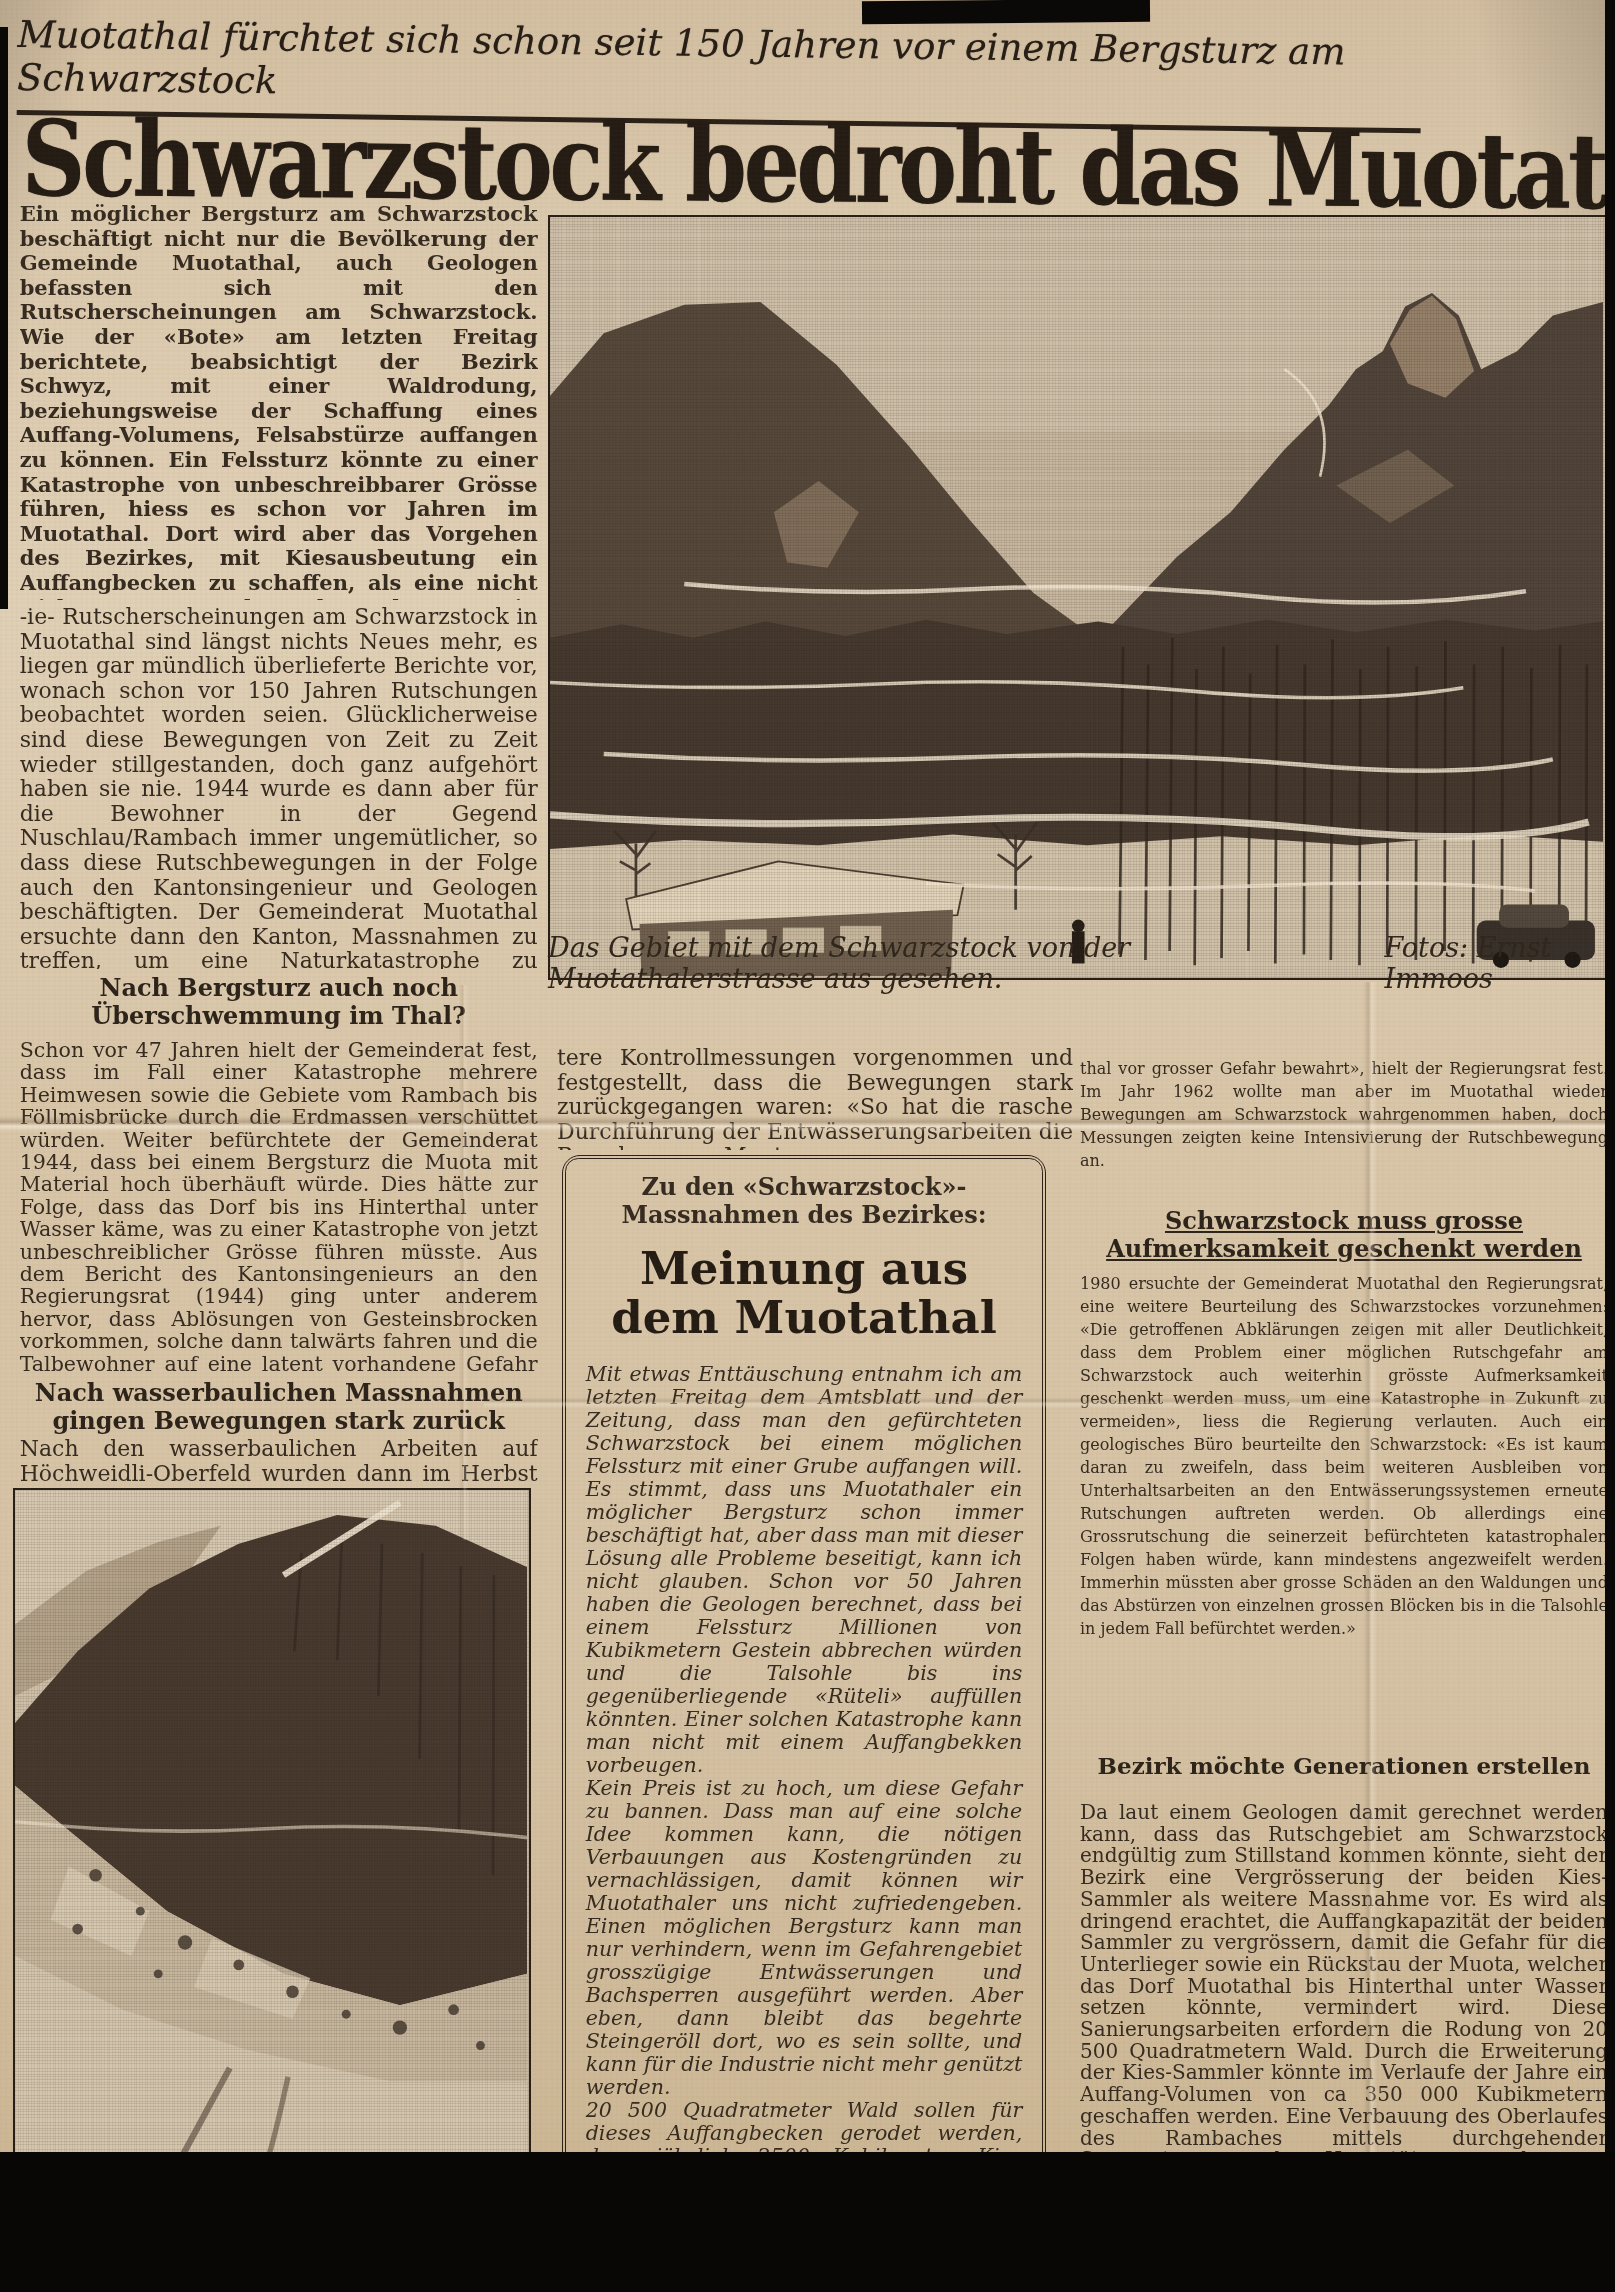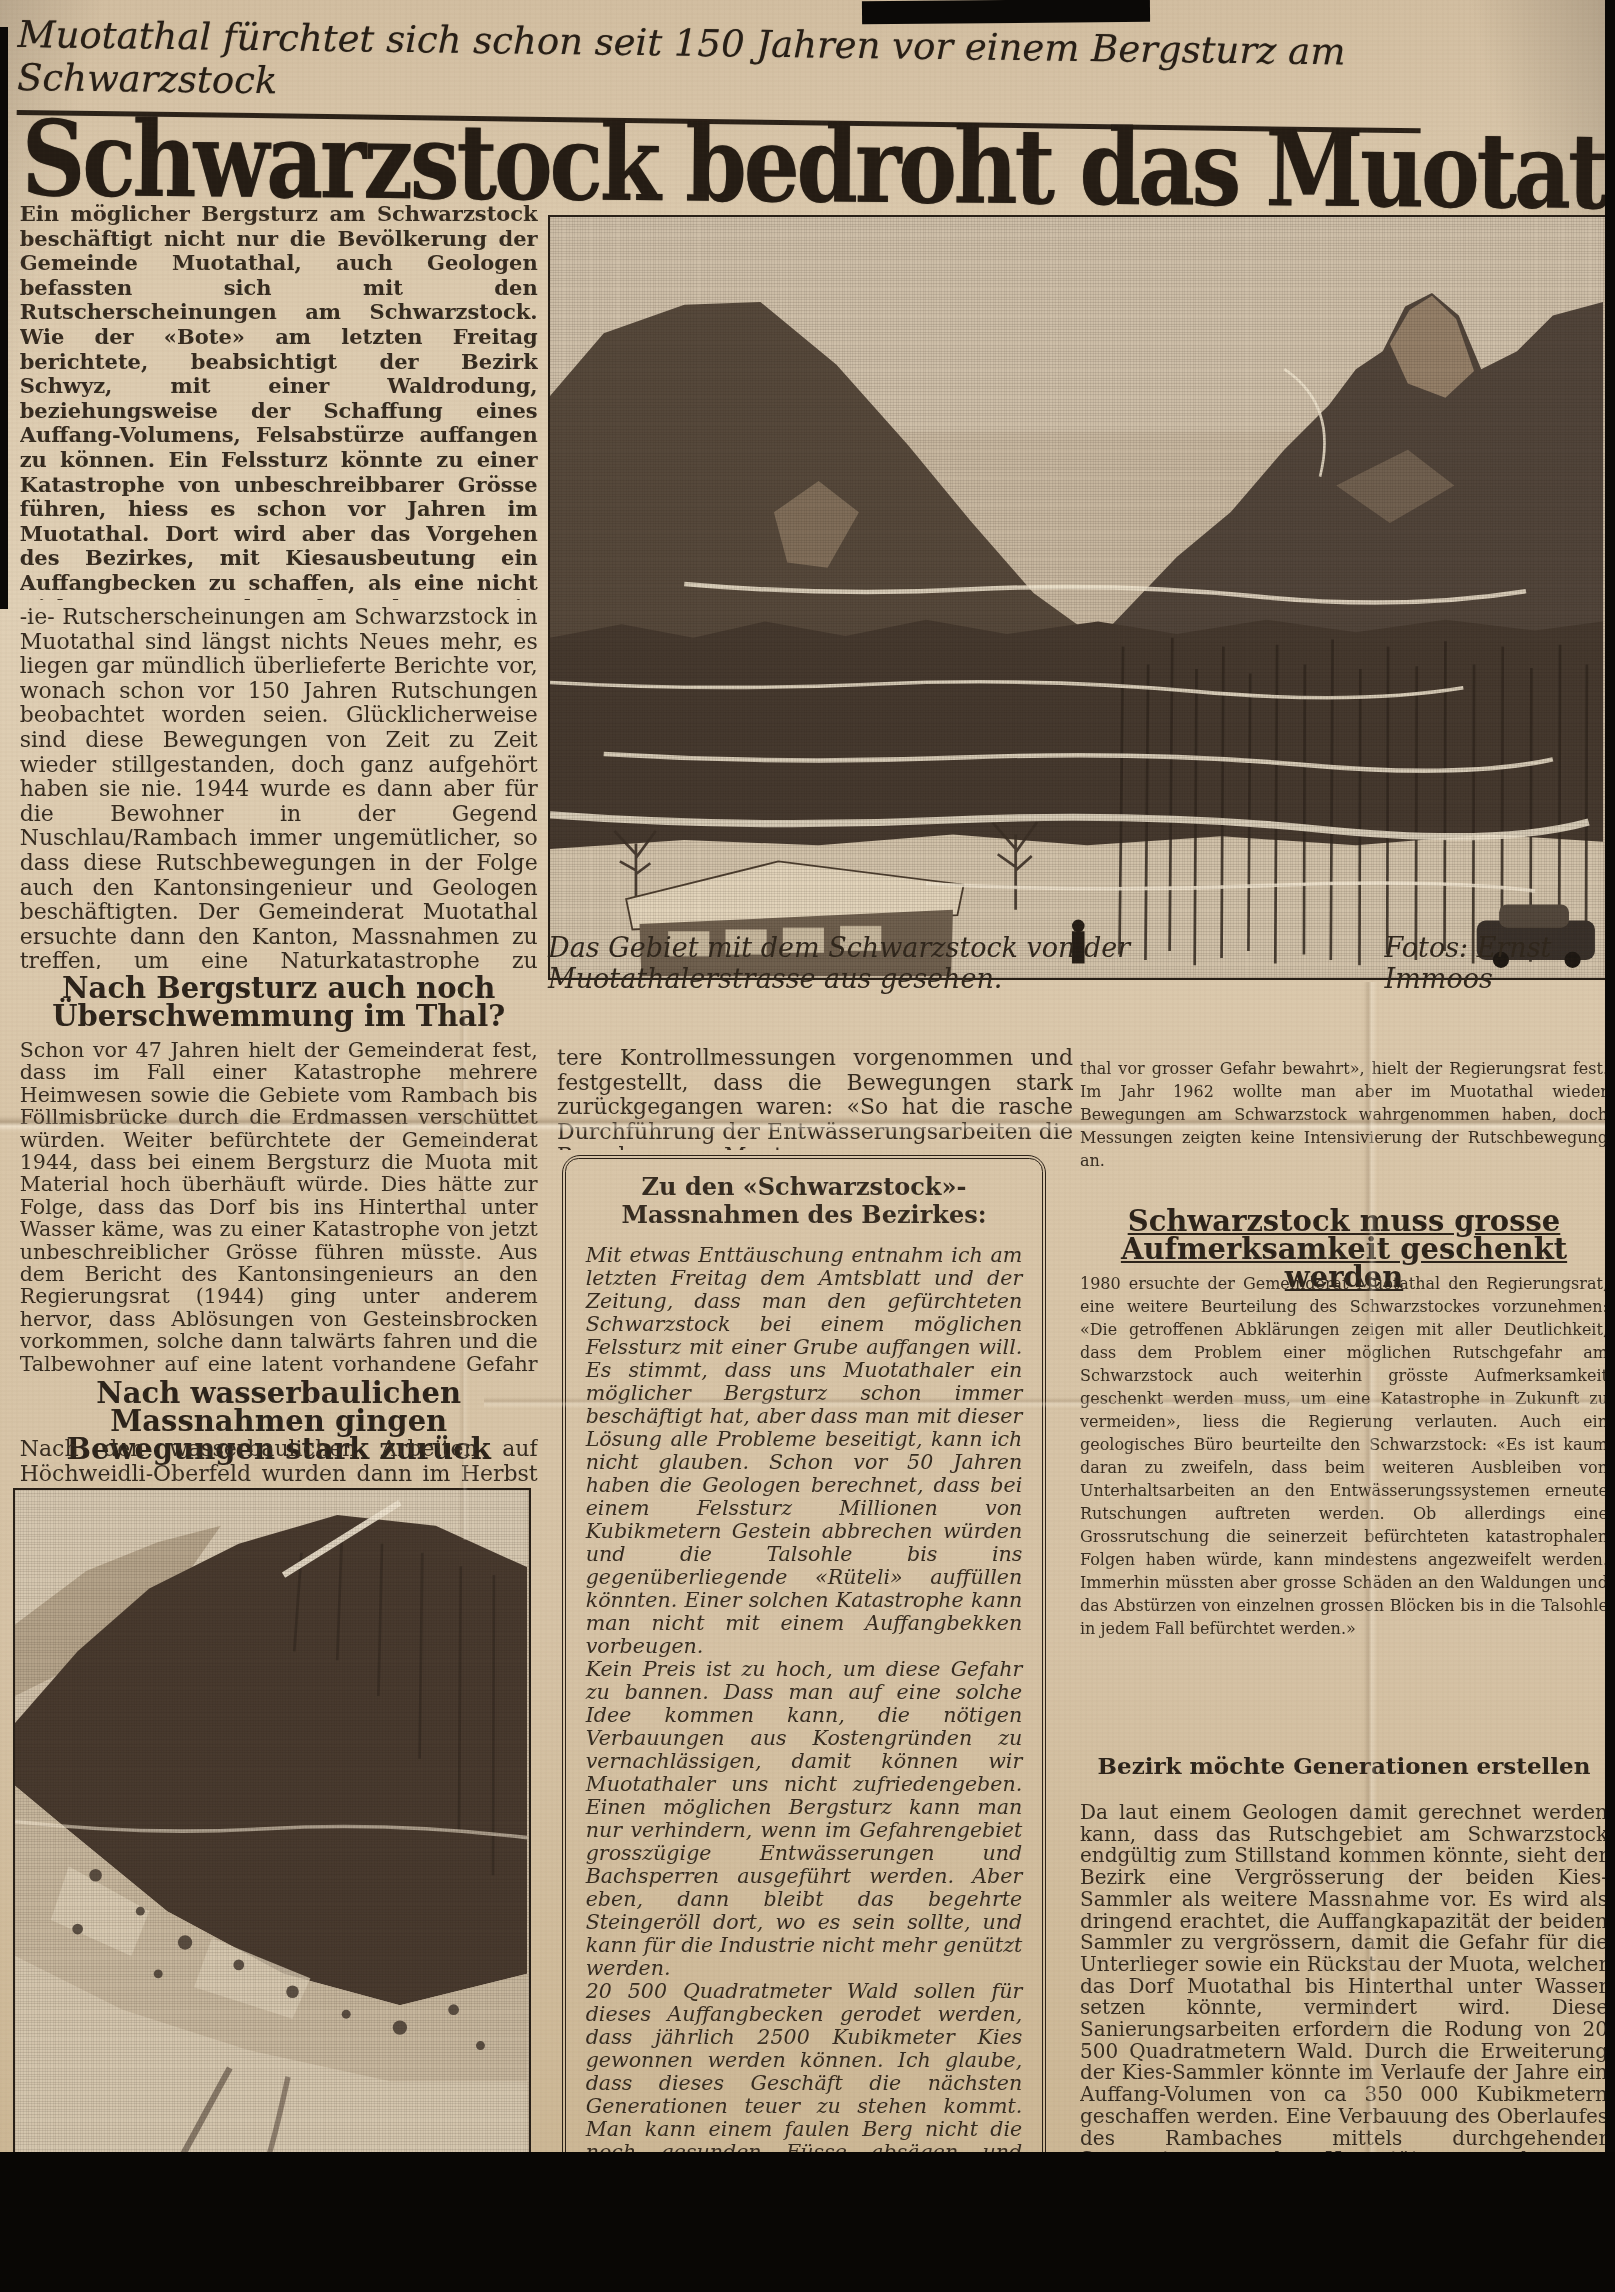--- a/index.html
+++ b/index.html
@@ -24,21 +24,21 @@
     text-shadow:0 0 0.9px rgba(40,30,20,.55);}
   .headline{position:absolute;left:21.5px;top:97px;white-space:nowrap;
     font-weight:bold;font-size:95px;letter-spacing:-3.6px;color:#241c14;
     transform:scale(0.93,1.10) rotate(0.4deg);transform-origin:0 0;
     text-shadow:0 0 0.9px rgba(30,22,14,.6);}
   .tb{position:absolute;text-align:justify;overflow:hidden;}
   .lead{font-weight:bold;font-size:21px;line-height:24.6px;word-spacing:1.8px;}
   .body1{font-size:22px;line-height:24.6px;}
   .body2{font-size:20.6px;line-height:22.4px;}
   .rbody{font-size:16px;line-height:23px;}
-  .subhead{position:absolute;text-align:center;font-weight:bold;font-size:29px;line-height:28px;color:#2c231a;}
+  .subhead{position:absolute;text-align:center;font-weight:bold;font-size:24px;line-height:28px;color:#2c231a;}
   .photo{position:absolute;border:2.7px solid #271f17;box-sizing:border-box;background:#c9b9a2;}
   .photo svg{display:block;}
   .halftone{position:absolute;inset:0;pointer-events:none;
     background:repeating-linear-gradient(0deg,rgba(38,26,16,.10) 0 0.9px,transparent 0.9px 2.7px),
                repeating-linear-gradient(90deg,rgba(38,26,16,.08) 0 0.9px,transparent 0.9px 2.7px);}
   .caption{position:absolute;font-style:italic;font-size:27px;line-height:31px;color:#2f261c;}
   .caption-row{display:flex;justify-content:space-between;align-items:baseline;}
   .opinion-box{position:absolute;left:562px;top:1155px;width:484px;height:1100px;box-sizing:border-box;
     border:1.8px solid #2a2118;border-radius:18px;padding:2px;}
   .opinion-inner{border:1.8px solid #2a2118;border-radius:13.4px;height:100%;box-sizing:border-box;
@@ -167,20 +167,21 @@
   <div class="caption caption-row" style="left:548px;top:932px;width:1059px;gap:17px;">
     <span>Das Gebiet mit dem Schwarzstock von der Muotathalerstrasse aus gesehen.</span>
     <span>Fotos: Ernst Immoos</span>
   </div>
 
   <div class="tb body1" style="left:557px;top:1046px;width:516px;max-height:104px;">tere Kontrollmessungen vorgenommen und festgestellt, dass die Bewegungen stark zurückgegangen waren: «So hat die rasche Durchführung der Entwässerungsarbeiten die Bewohner von Muota-</div>
 
   <div class="opinion-box">
     <div class="opinion-inner">
       <p class="box-kicker">Zu den «Schwarzstock»-Massnahmen des Bezirkes:</p>
+      <p class="box-title">Meinung aus dem Muotathal</p>
       <div class="box-body">
         <p>Mit etwas Enttäuschung entnahm ich am letzten Freitag dem Amtsblatt und der Zeitung, dass man den gefürchteten Schwarzstock bei einem möglichen Felssturz mit einer Grube auffangen will. Es stimmt, dass uns Muotathaler ein möglicher Bergsturz schon immer beschäftigt hat, aber dass man mit dieser Lösung alle Probleme beseitigt, kann ich nicht glauben. Schon vor 50 Jahren haben die Geologen berechnet, dass bei einem Felssturz Millionen von Kubikmetern Gestein abbrechen würden und die Talsohle bis ins gegenüberliegende «Rüteli» auffüllen könnten. Einer solchen Katastrophe kann man nicht mit einem Auffangbekken vorbeugen.</p>
         <p>Kein Preis ist zu hoch, um diese Gefahr zu bannen. Dass man auf eine solche Idee kommen kann, die nötigen Verbauungen aus Kostengründen zu vernachlässigen, damit können wir Muotathaler uns nicht zufriedengeben. Einen möglichen Bergsturz kann man nur verhindern, wenn im Gefahrengebiet grosszügige Entwässerungen und Bachsperren ausgeführt werden. Aber eben, dann bleibt das begehrte Steingeröll dort, wo es sein sollte, und kann für die Industrie nicht mehr genützt werden.</p>
         <p>20 500 Quadratmeter Wald sollen für dieses Auffangbecken gerodet werden, dass jährlich 2500 Kubikmeter Kies gewonnen werden können. Ich glaube, dass dieses Geschäft die nächsten Generationen teuer zu stehen kommt. Man kann einem faulen Berg nicht die noch gesunden Füsse absägen und warten, bis der kranke Oberteil ein-</p>
 
       </div>
     </div>
   </div>
 
   <div class="tb rbody" style="left:1080px;top:1057px;width:528px;max-height:143px;">thal vor grosser Gefahr bewahrt», hielt der Regierungsrat fest. Im Jahr 1962 wollte man aber im Muotathal wieder Bewegungen am Schwarzstock wahrgenommen haben, doch Messungen zeigten keine Intensivierung der Rutschbewegung an.</div>

